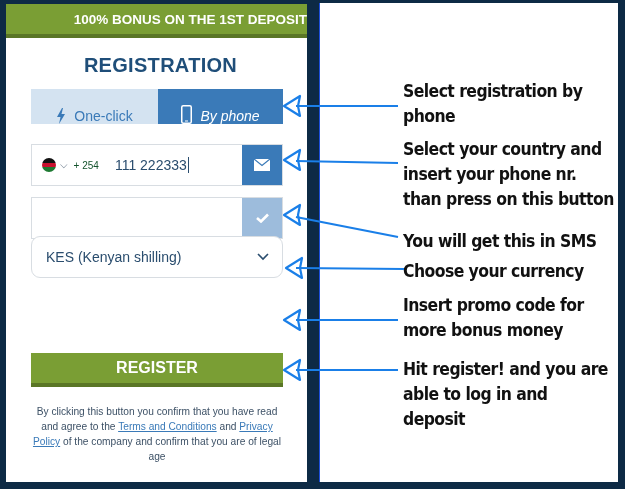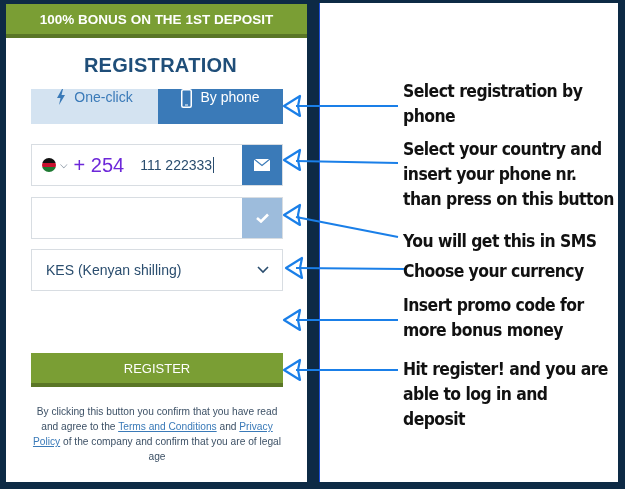--- a/index.html
+++ b/index.html
@@ -8,63 +8,63 @@
     background: #0d2a45;
     font-family: "Liberation Sans", "DejaVu Sans", sans-serif;
   }
   .left-panel {
     position: absolute; left: 6px; top: 4px; width: 301px; height: 478px;
     background: #ffffff;
   }
   .banner {
     height: 30px; background: #7a9e34; border-bottom: 4px solid #5a7626;
     color: #ffffff; font-weight: bold; font-size: 13.5px;
-    display: flex; align-items: center; justify-content: center;
+    display: flex; align-items: center; justify-content: flex-end;
   }
   .title {
     position: absolute; left: 8px; right: 0; top: 50px; text-align: center;
     color: #1f4e79; font-weight: bold; font-size: 20px; letter-spacing: 0.3px;
   }
   .tabs {
     position: absolute; left: 25px; top: 85px; width: 252px; height: 35px;
     display: flex;
   }
   .tab {
-    display: flex; align-items: flex-start; justify-content: center; gap: 8px;
+    display: flex; align-items: flex-end; justify-content: center; gap: 8px;
     font-size: 14px; cursor: pointer;
   }
   .tab.one { width: 127px; background: #d4e3f1; color: #3a7ab8; }
-  .tab.phone { width: 125px; background: #3a7ab8; color: #ffffff; }
+  .tab.phone { width: 125px; background: #3a7ab8; color: #ffffff; font-style: italic; }
   .field {
     position: absolute; left: 25px; width: 250px; height: 40px;
     border: 1px solid #d8dde2; background: #fff;
     display: flex; align-items: center; box-sizing: content-box;
   }
   .field .txt { font-size: 14px; color: #2a4d6e; padding-left: 14px; }
   .field .side-btn {
     position: absolute; right: 0; top: 0; width: 40px; height: 40px;
     display: flex; align-items: center; justify-content: center;
   }
   .phone-field { top: 140px; }
   .phone-field .flag {
     width: 14px; height: 14px; border-radius: 50%; margin-left: 10px; overflow: hidden;
     display: flex; flex-direction: column;
   }
   .phone-field .flag span { flex: 1; }
   .phone-field .chev { font-size: 10px; color: #6b7b8c; margin-left: 4px; }
-  .phone-field .code { font-size: 20px; color: #6d28d9; margin-left: 6px; }
+  .phone-field .code { font-size: 10px; color: #14532d; margin-left: 6px; }
   .phone-field .num { font-size: 14px; color: #2a4d6e; margin-left: 16px; border-right: 1px solid #2a4d6e; padding-right: 1px; }
   .conf-field { top: 193px; }
-  .cur-field { top: 245px; }
+  .cur-field { top: 232px; border-radius: 9px; }
   .cur-field .chevron { position: absolute; right: 12px; top: 12px; }
   .promo-field { top: 297px; }
   .register {
     position: absolute; left: 25px; top: 349px; width: 252px; height: 30px;
     background: #7a9e34; border-bottom: 4px solid #5a7626;
-    color: #ffffff; font-weight: normal; font-size: 13px;
+    color: #ffffff; font-weight: bold; font-size: 16px;
     display: flex; align-items: center; justify-content: center; cursor: pointer;
   }
   .disclaimer {
     position: absolute; left: 26px; width: 250px; top: 400px;
     font-size: 10.2px; line-height: 15px; color: #3d5166; text-align: center;
   }
   .disclaimer a { color: #3a7ab8; text-decoration: underline; }
   .right-panel {
     position: absolute; left: 319px; top: 3px; width: 298px; height: 479px;
     background: #ffffff; border-left: 1px solid #1d4ed8;

